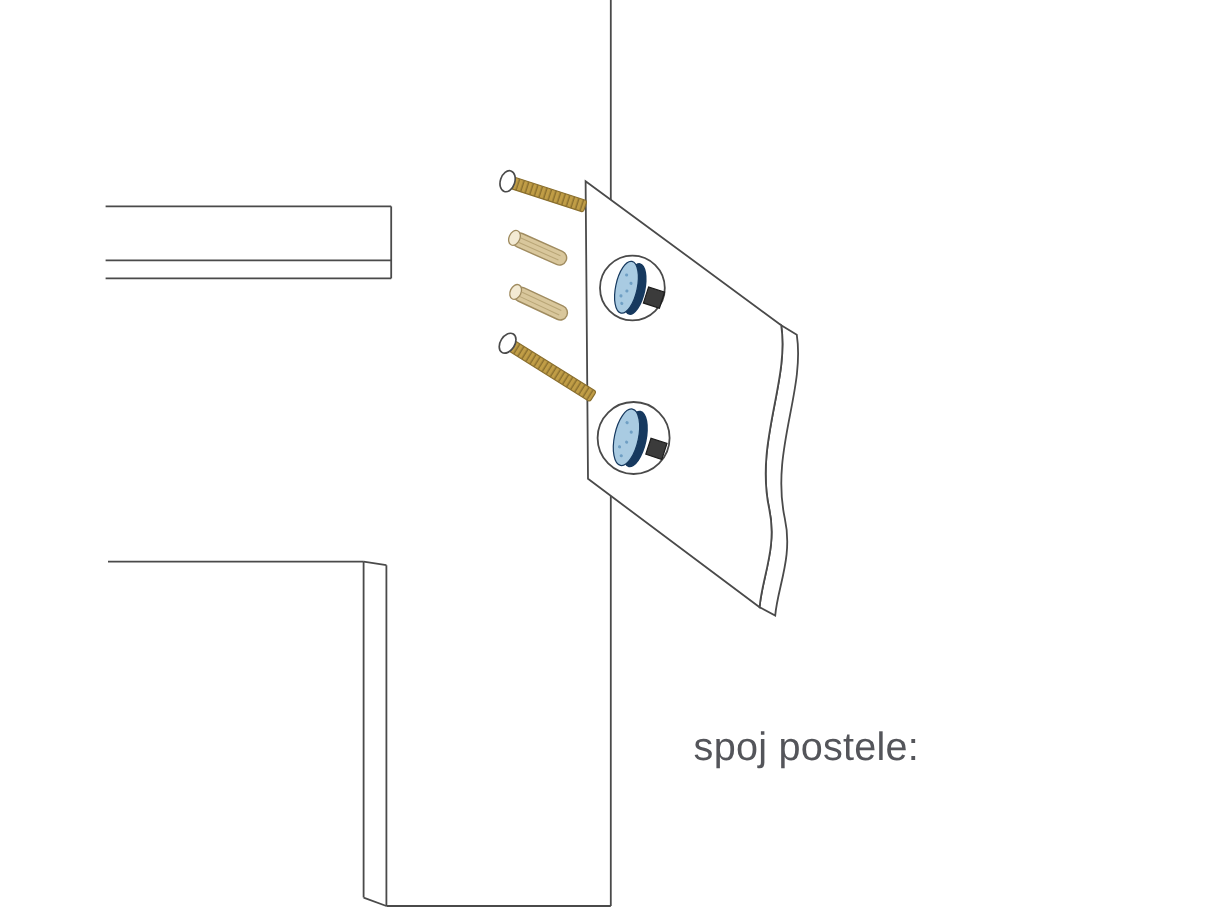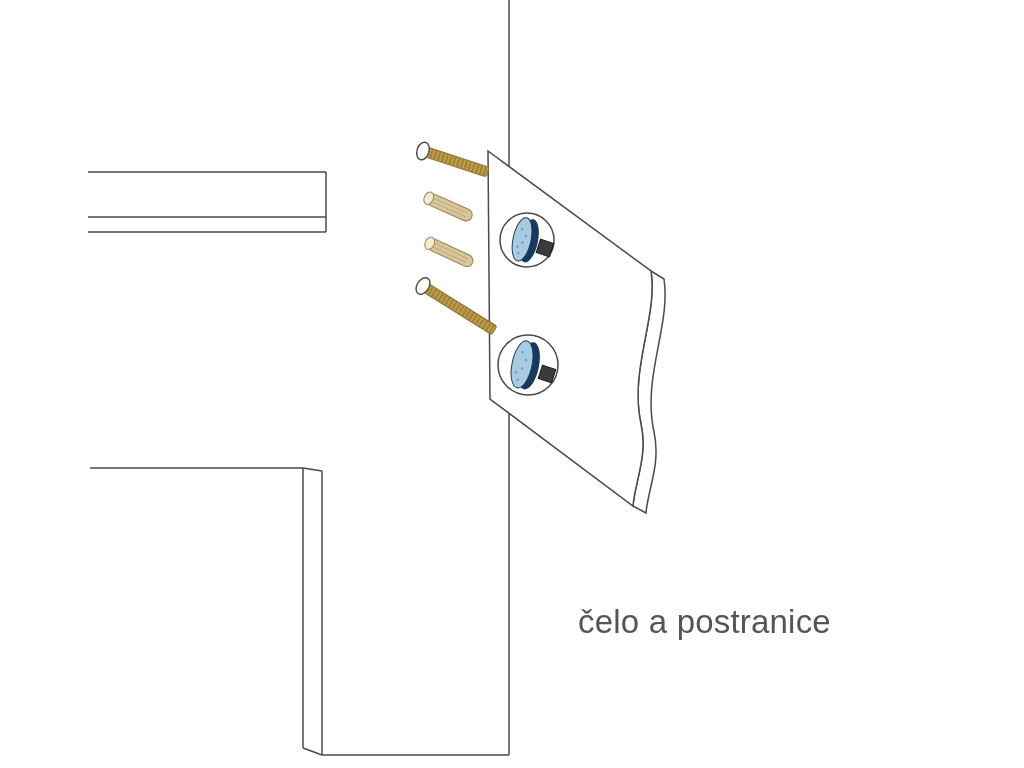--- a/index.html
+++ b/index.html
@@ -110,16 +110,16 @@
       <ellipse cx="3" cy="0" rx="4.5" ry="6.5" fill="#f3ead3" stroke="#a08c60" stroke-width="1.1"></ellipse>
     </g>
 
     <g transform="translate(423,286) rotate(32)">
       <rect x="4" y="-5" width="80" height="10" rx="2" fill="url(#thr)" stroke="#8a6f2e" stroke-width="1"></rect>
       <ellipse cx="0" cy="0" rx="6" ry="9" fill="#ffffff" stroke="#4a4a4a" stroke-width="1.4"></ellipse>
     </g>
   </svg>
 
   <div class="caption">
-    <div>čelo a postranice</div>
+    <div>spoj postele:</div>
   </div>
 
 </div>
 
 </body></html>

